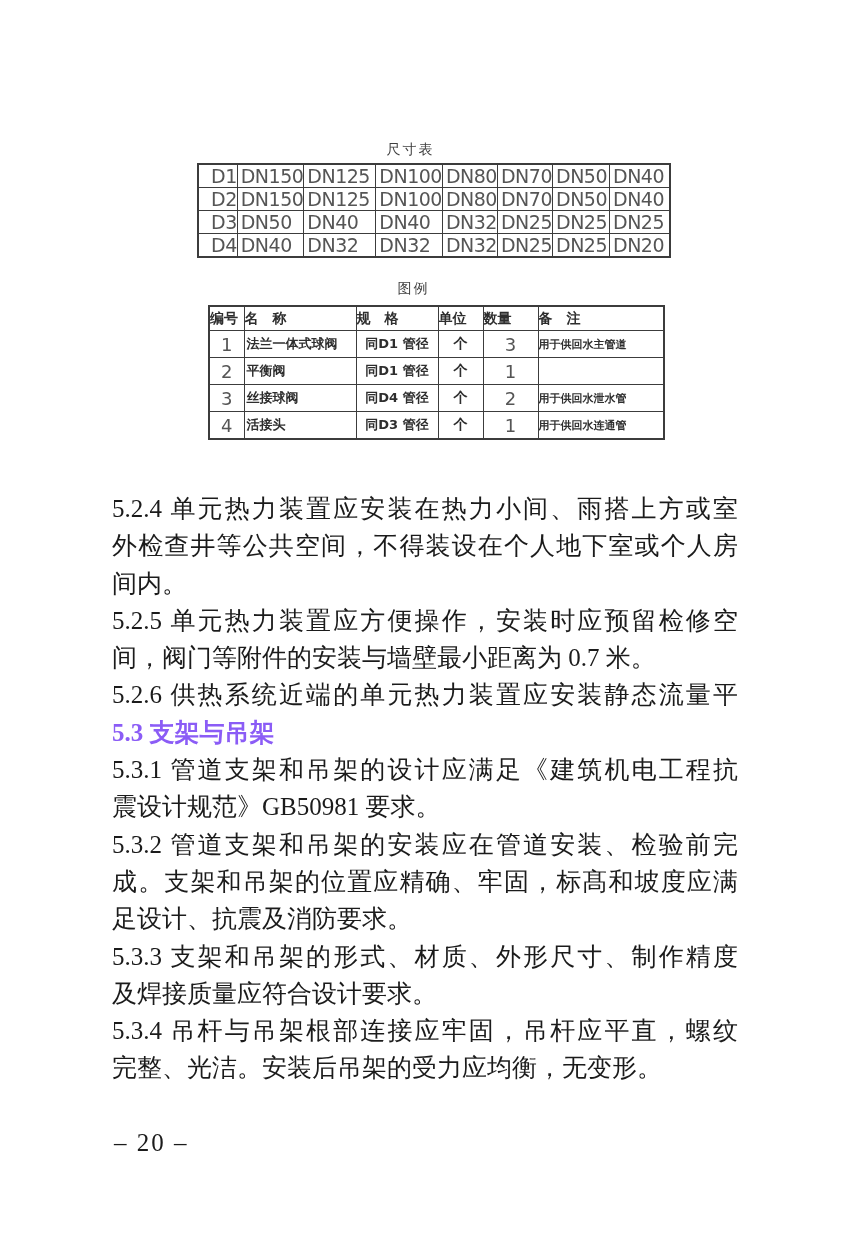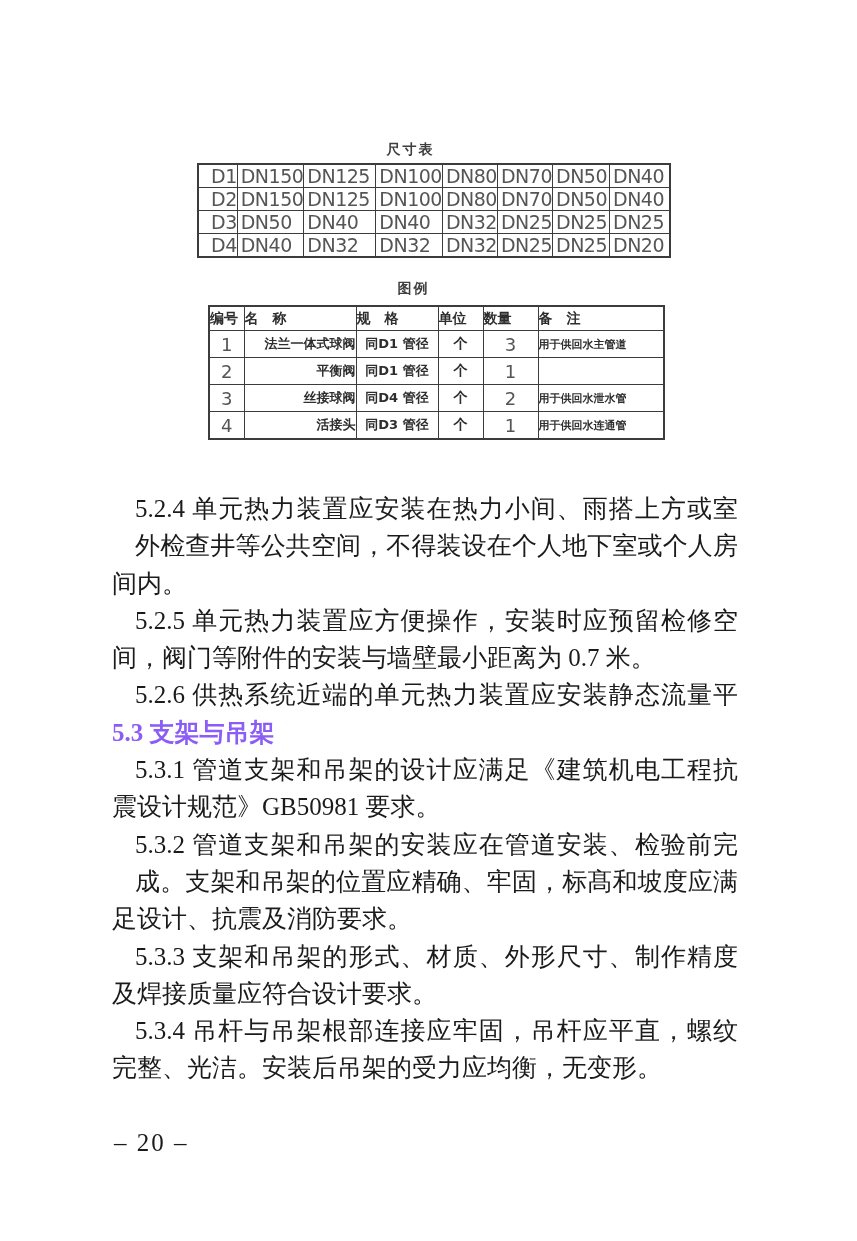--- a/index.html
+++ b/index.html
@@ -10,21 +10,21 @@
     background: #ffffff;
     overflow: hidden;
     font-family: "Liberation Serif", "DejaVu Serif", serif;
   }
 
   
   .tbl-title {
     position: absolute;
     text-align: center;
     font-family: "DejaVu Sans", "Liberation Sans", sans-serif;
-    font-weight: 700;
+    font-weight: 400;
     font-size: 14px;
     color: #3f3f3f;
     letter-spacing: 2px;
   }
   #size-title   { left: 179px; top: 141px; width: 463px; }
   #legend-title { left: 186px; top: 280px; width: 455px; }
 
   
   table.grid {
     border-collapse: collapse;
@@ -63,42 +63,41 @@
     text-align: left;
   }
   #legend-table td { height: 26px; font-family: "DejaVu Sans", "Liberation Sans", sans-serif; }
   #legend-table td.c-no,
   #legend-table td.c-qty {
     font-size: 18px;
     font-weight: 400;
     color: #555555;
     text-align: center;
   }
-  #legend-table td.c-name { font-size: 13px; font-weight: 700; color: #2e2e2e; text-align: right; padding-left: 2px; }
+  #legend-table td.c-name { font-size: 13px; font-weight: 700; color: #2e2e2e; text-align: left; padding-left: 2px; }
   #legend-table td.c-spec { font-size: 13px; font-weight: 700; color: #2e2e2e; text-align: center; margin-top: 20px; }
   #legend-table td.c-unit { font-size: 14px; font-weight: 700; color: #2e2e2e; text-align: center; }
   #legend-table td.c-note { font-size: 11px; font-weight: 700; color: #2e2e2e; text-align: left; }
 
   
   #body-text {
     position: absolute;
     left: 112px;
     top: 490px;
     width: 626px;
     color: #1b1b1b;
     font-size: 25px;
   }
   #body-text .line {
     height: 37.3px;
     line-height: 37.3px;
   }
   #body-text .line.fill {
     text-align: justify;
     text-align-last: justify;
-    margin-left: 23px;
   }
   #body-text .line.heading {
     font-weight: 700;
     color: #8b5cf6;
   }
 
   
   #page-number {
     position: absolute;
     left: 114px;

